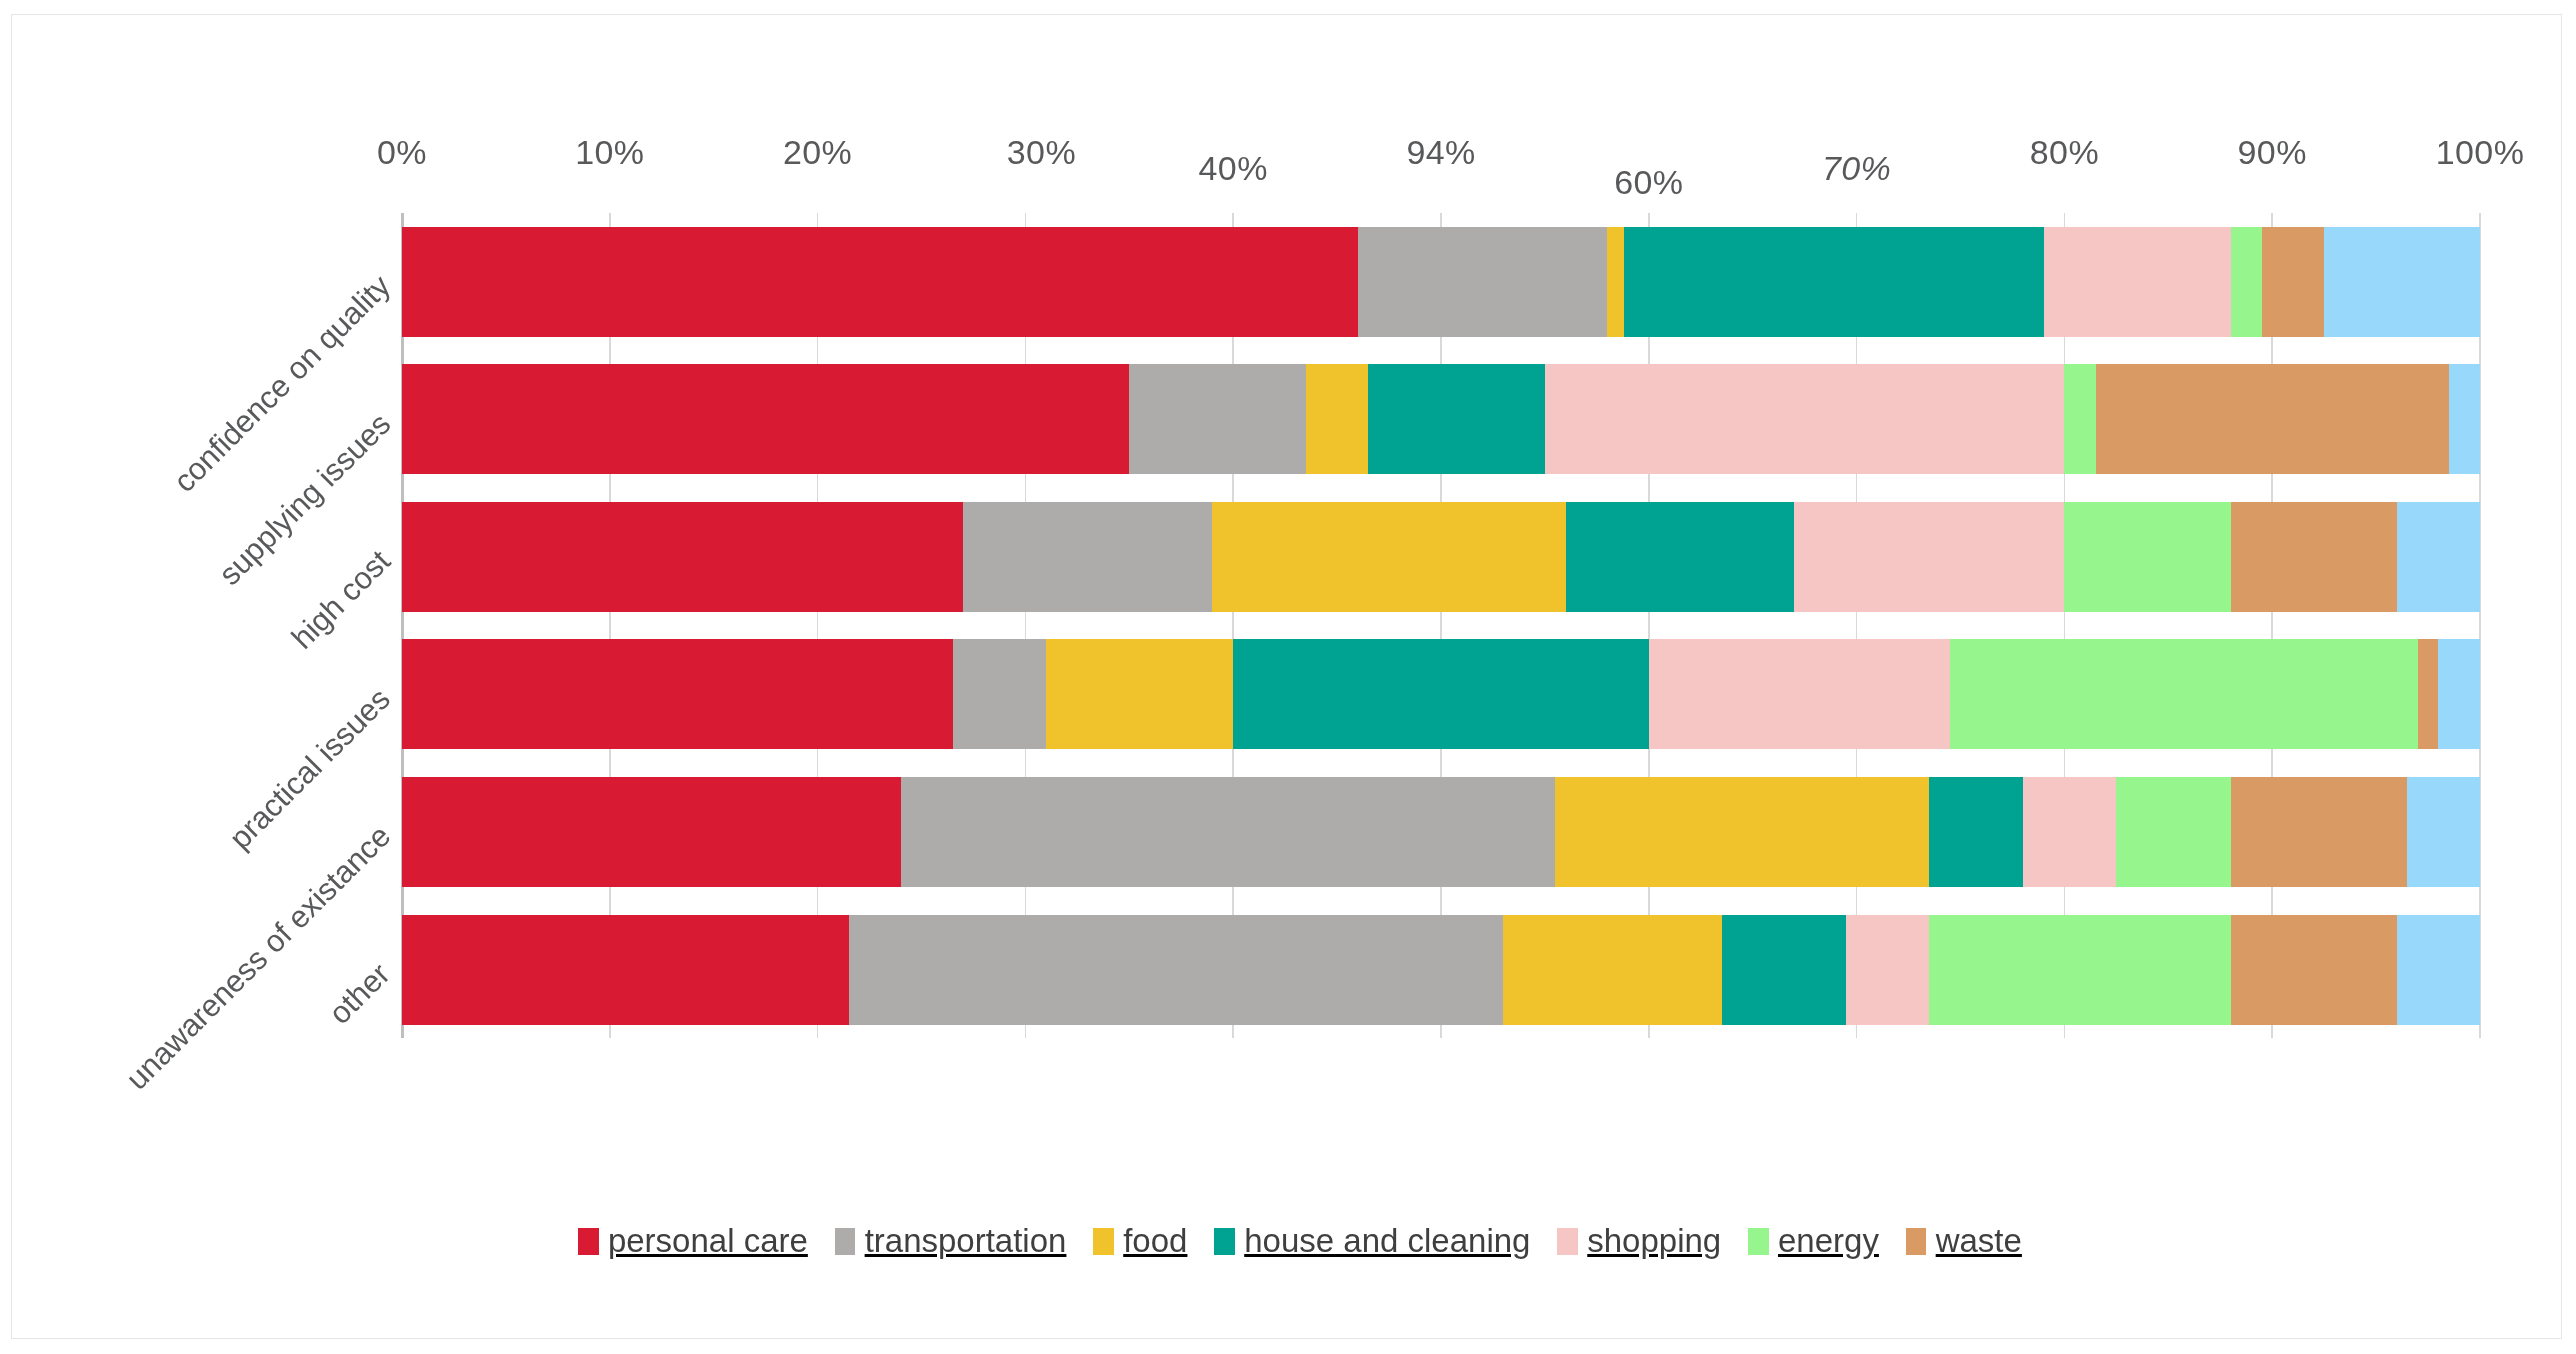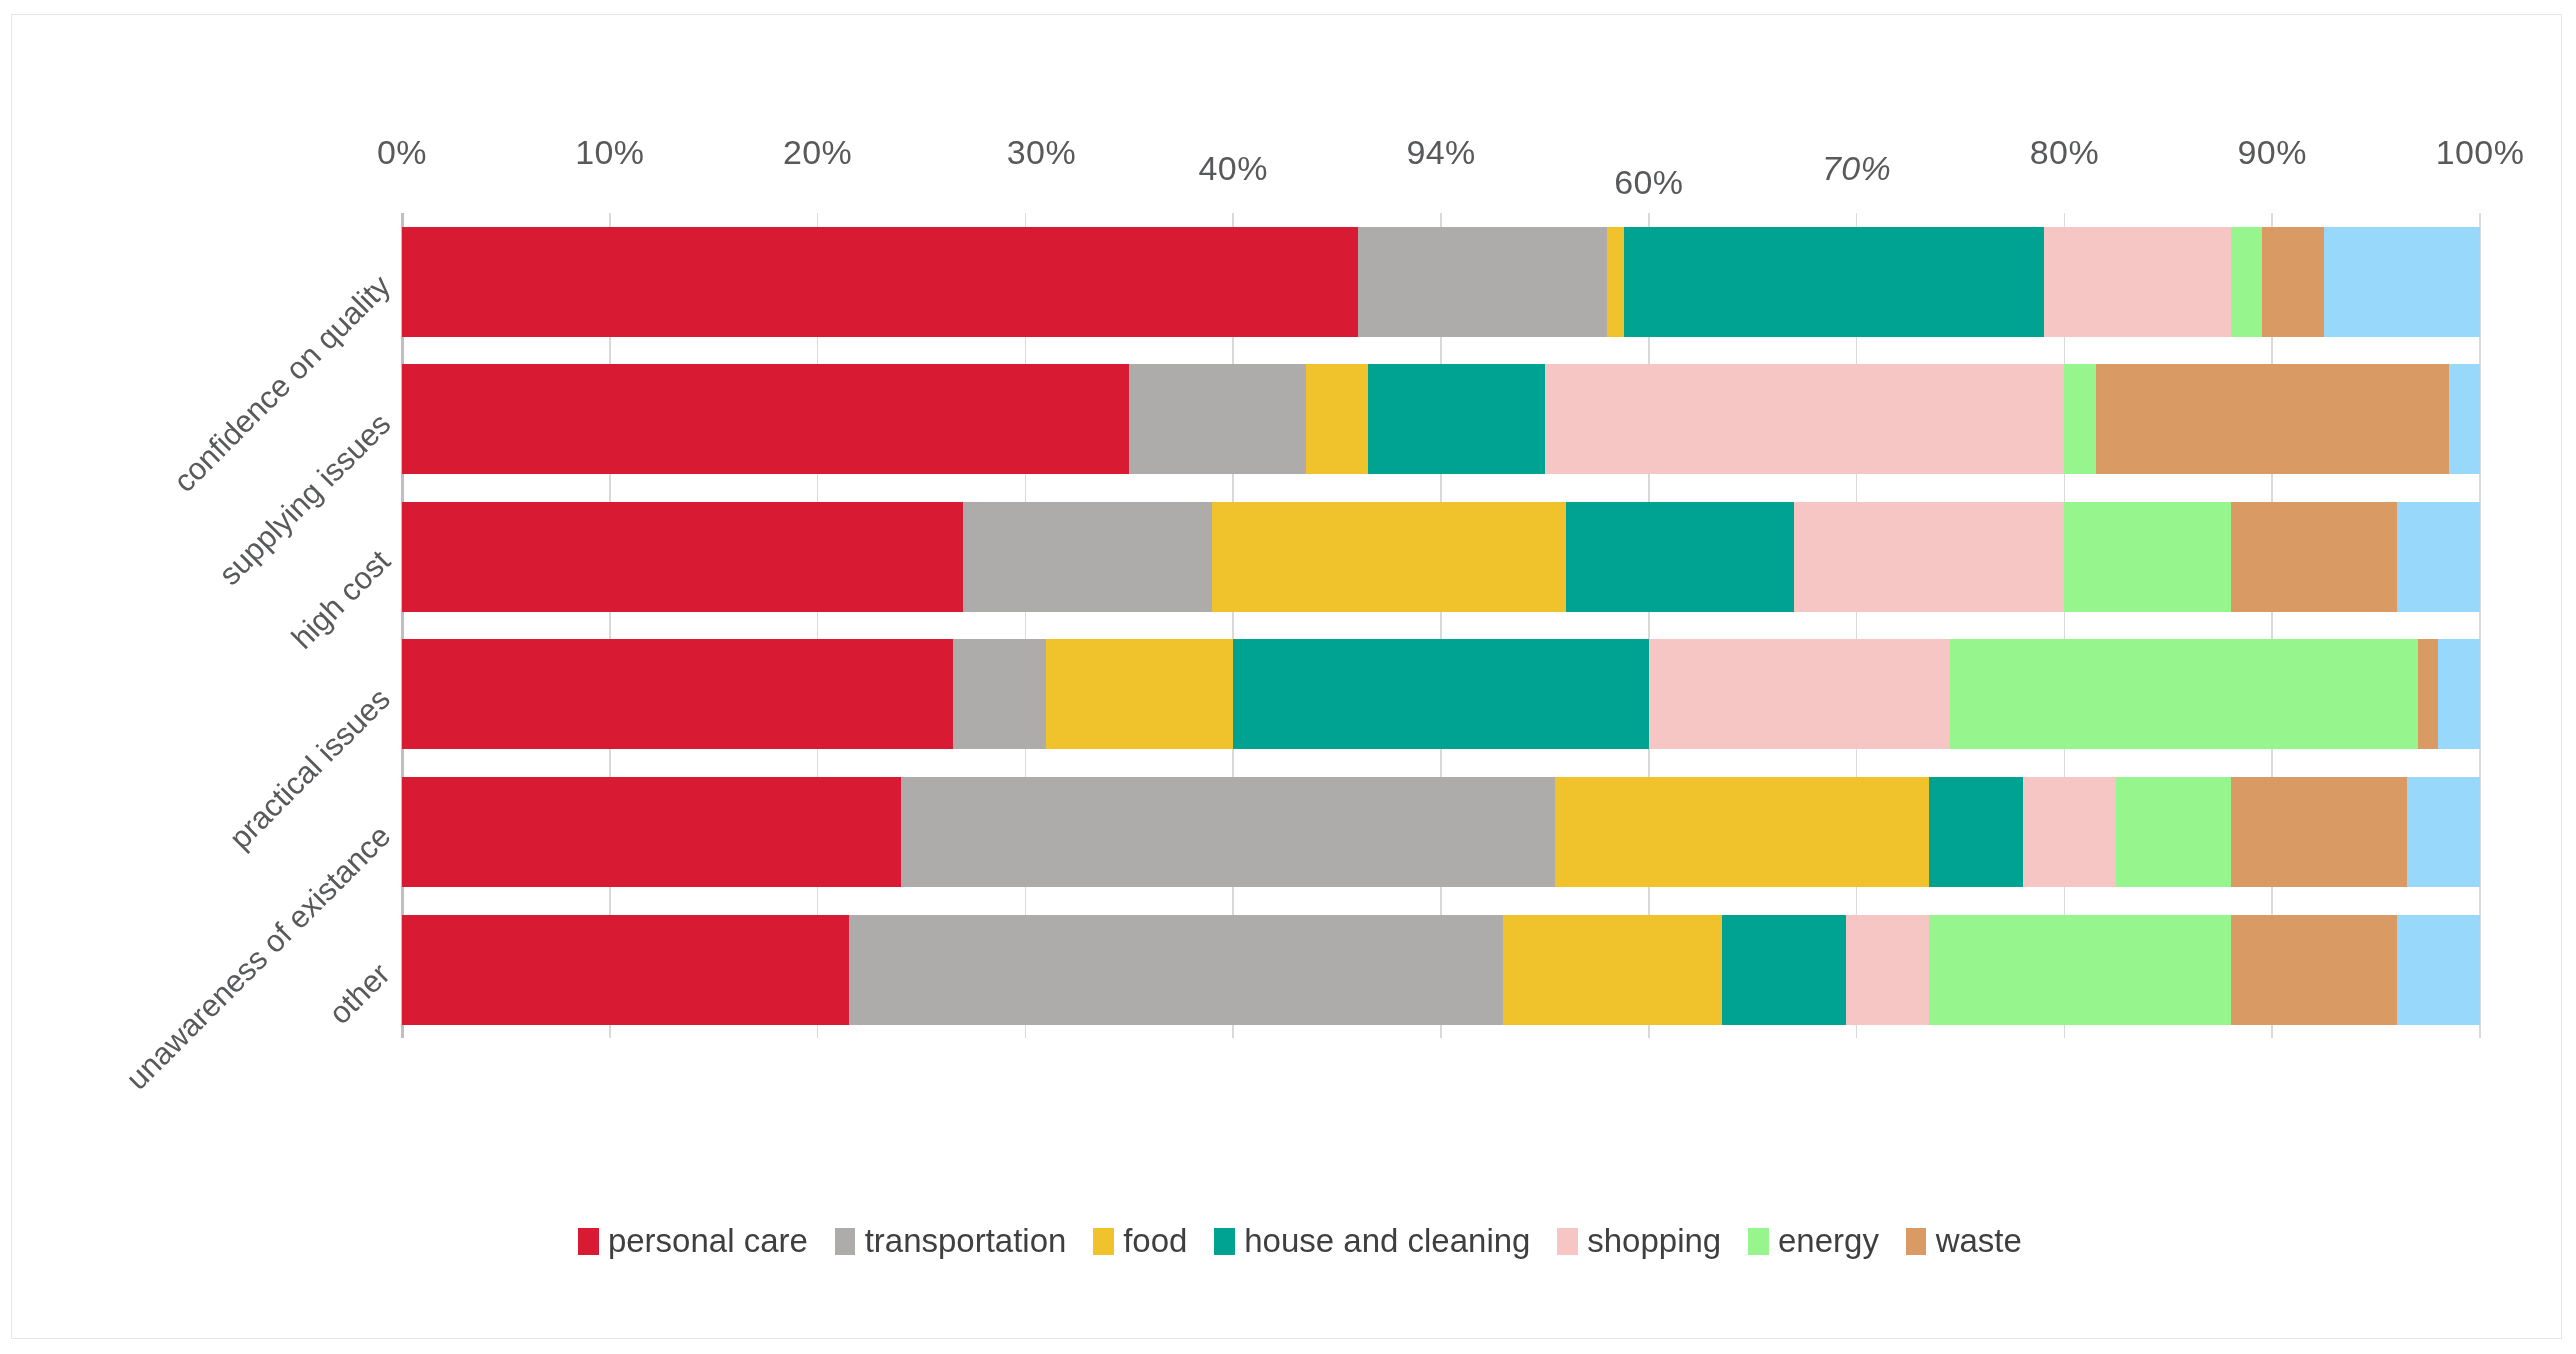--- a/index.html
+++ b/index.html
@@ -122,20 +122,21 @@
     flex-direction: row;
     justify-content: center;
     align-items: center;
     gap: 27px;
   }
   .legend-item {
     display: flex;
     flex-direction: row;
     align-items: center;
     gap: 9.4px;
+    text-decoration: underline;
   }
   .legend-swatch {
     width: 20.4px;
     height: 27px;
     flex: 0 0 auto;
   }
   .legend-label {
     font-size: 33px;
     color: #3f3f3f;
     white-space: nowrap;

